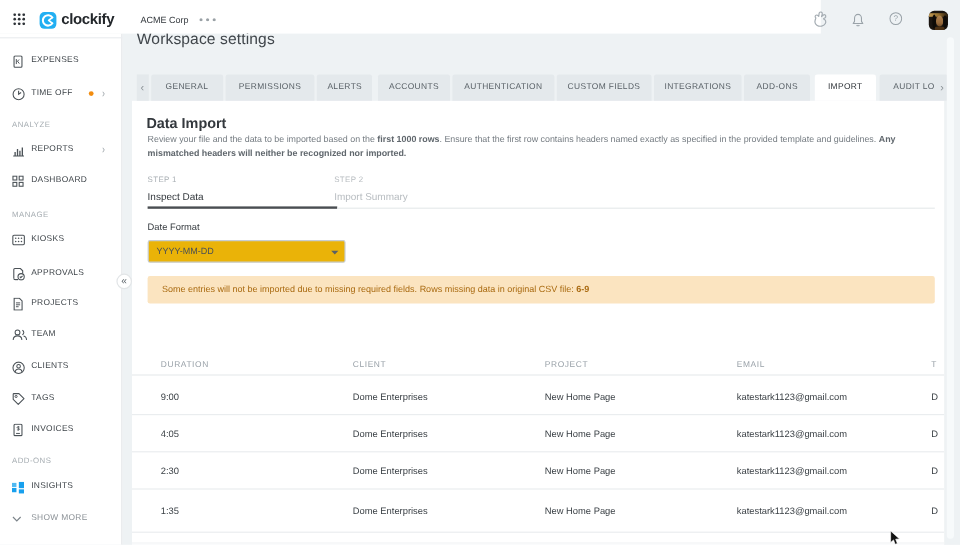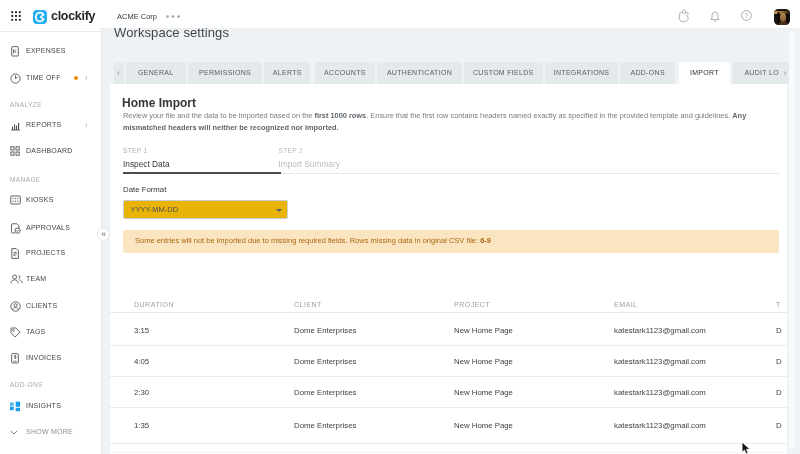--- a/index.html
+++ b/index.html
@@ -1,20 +1,20 @@
 <!DOCTYPE html>
 <html><head>
 <meta charset="utf-8">
 <style>
 *{margin:0;padding:0;box-sizing:border-box}
 html,body{width:800px;height:454px;overflow:hidden}
 body{position:relative;font-family:"Liberation Sans",sans-serif;background:#eef2f4;-webkit-font-smoothing:antialiased}
 .abs{position:absolute}
 
-#hdr{left:0;top:0;width:800px;height:28px;background:#fff;z-index:10}
+#hdr{left:0;top:0;width:684px;height:28px;background:#fff;z-index:10}
 #wstitle{left:114px;top:25px;font-size:13px;font-weight:500;color:#40464b;z-index:2;letter-spacing:.1px}
 #grid9{left:11px;top:11px;width:10px;height:10px}
 #logo{left:33px;top:10px;width:14px;height:14px;border-radius:4px;background:#22aff2}
 #logotxt{left:51px;top:10px;font-size:12.5px;font-weight:bold;color:#23272b;letter-spacing:-.3px;line-height:12px}
 #acme{left:117px;top:13px;font-size:7.5px;font-weight:500;color:#33383d;line-height:8px}
 #hdots{left:166px;top:15px;width:14px;height:3px}
 .hico{top:12px;color:#6e767c}
 
 #side{left:0;top:28px;width:102px;height:426px;background:#fff;border-right:1px solid #e5e8ea;z-index:3}
 #sideline{left:0;top:31px;width:102px;height:1px;background:#eaedef;z-index:4}
@@ -241,21 +241,21 @@
 <div class="tab" style="left:314.8px;width:60.3px">ACCOUNTS</div>
 <div class="tab" style="left:377.3px;width:84.3px">AUTHENTICATION</div>
 <div class="tab" style="left:463.6px;width:79.4px">CUSTOM FIELDS</div>
 <div class="tab" style="left:545px;width:73px">INTEGRATIONS</div>
 <div class="tab" style="left:620px;width:55.4px">ADD-ONS</div>
 <div class="tab on" style="left:678.5px;width:51.8px">IMPORT</div>
 <div class="tab" style="left:733.4px;width:56.6px;text-align:left;padding-left:11px">AUDIT LO</div>
 <div id="tchevr" class="abs">›</div>
 
 <div class="abs" id="card">
-  <div class="abs" id="h1">Home Import</div>
+  <div class="abs" id="h1">Data Import</div>
   <div class="abs" id="para">Review your file and the data to be imported based on the <b>first 1000 rows</b>. Ensure that the first row contains headers named exactly as specified in the provided template and guidelines. <b>Any mismatched headers will neither be recognized nor imported.</b></div>
   <div class="steplab" style="left:13px">STEP 1</div>
   <div class="stepname" style="left:13px">Inspect Data</div>
   <div class="steplab" style="left:168.5px;color:#b7bcc0">STEP 2</div>
   <div class="stepname" style="left:168.5px;color:#b7bcc0">Import Summary</div>
   <div class="abs" id="uline1"></div>
   <div class="abs" id="uline2"></div>
   <div class="abs" id="dflab">Date Format</div>
   <div class="abs" id="select">
       <div class="v">YYYY-MM-DD</div>
@@ -264,21 +264,21 @@
   <div class="abs" id="banner">
       <div class="t">Some entries will not be imported due to missing required fields. Rows missing data in original CSV file: <b>6-9</b></div>
     </div>
   <div class="th" style="left:24px">DURATION</div>
   <div class="th" style="left:184px">CLIENT</div>
   <div class="th" style="left:344px">PROJECT</div>
   <div class="th" style="left:504px">EMAIL</div>
   <div class="th" style="left:666px">T</div>
   <div class="abs" id="thline"></div>
   <div class="abs row" style="left:0;top:230.5px;width:677px;height:31px">
-    <div class="cell" style="left:24px">3:15</div>
+    <div class="cell" style="left:24px">9:00</div>
       <div class="cell" style="left:184px">Dome Enterprises</div>
       <div class="cell" style="left:344px">New Home Page</div>
       <div class="cell" style="left:504px">katestark1123@gmail.com</div>
       <div class="cell" style="left:666px">D</div>
       <div class="sep"></div>
   </div>
   <div class="abs row" style="left:0;top:261.5px;width:677px;height:31px">
     <div class="cell" style="left:24px">4:05</div>
       <div class="cell" style="left:184px">Dome Enterprises</div>
       <div class="cell" style="left:344px">New Home Page</div>

